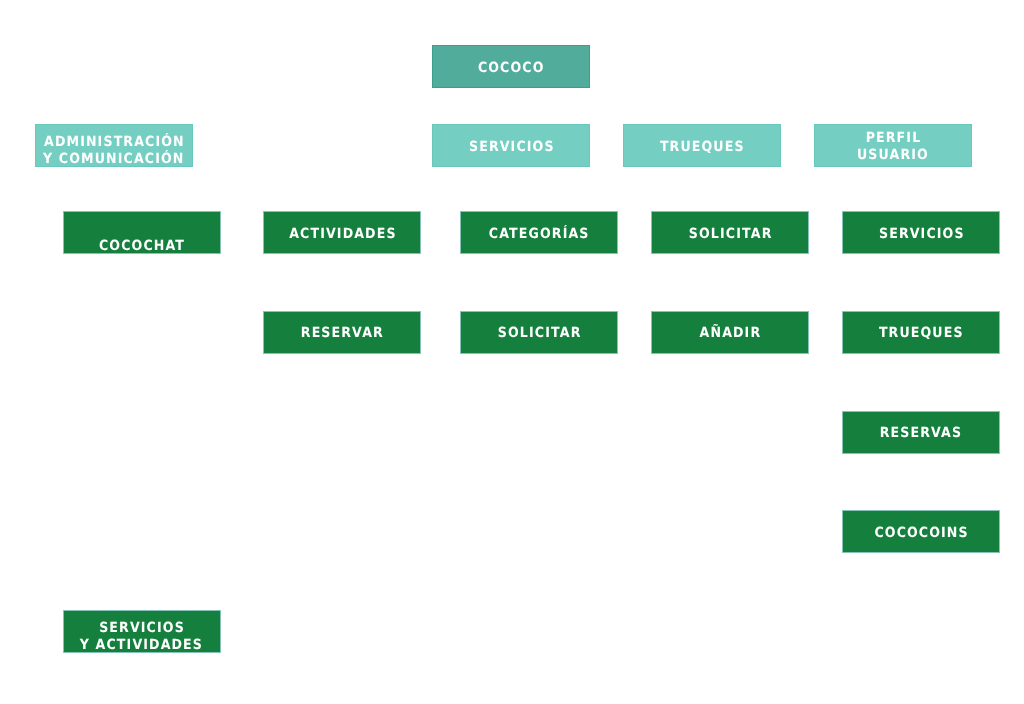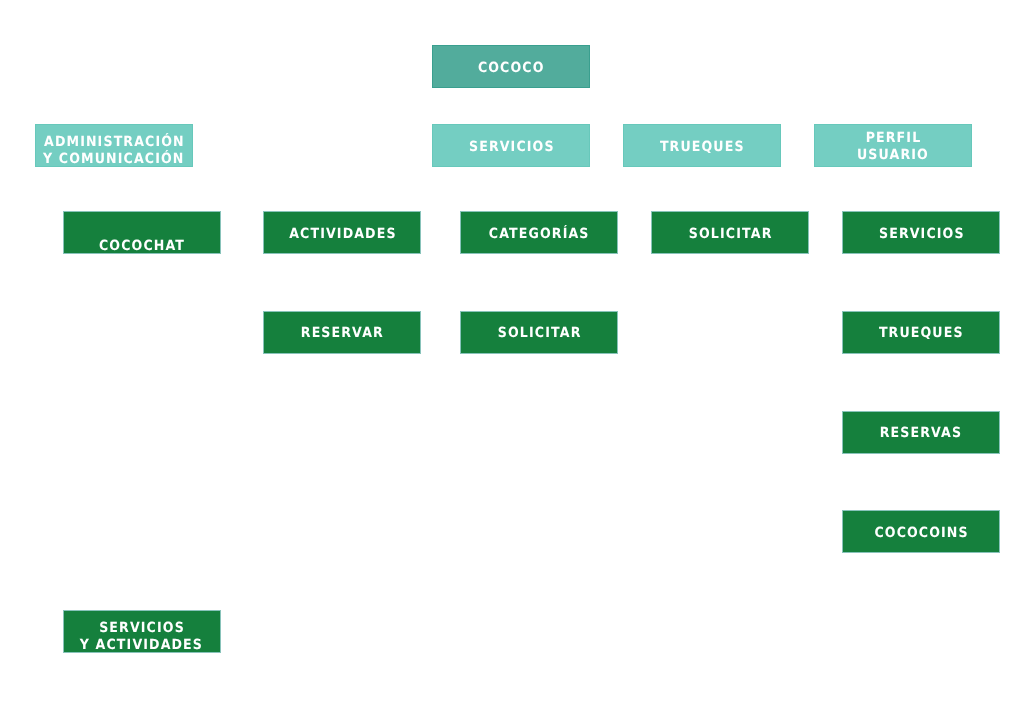--- a/index.html
+++ b/index.html
@@ -113,20 +113,23 @@
   <div class="node node--level2 col-3 row-3">
     <span class="node-label">SOLICITAR</span>
   </div>
 
   <div class="node node--level1 col-4 row-1">
     <span class="node-label">TRUEQUES</span>
   </div>
   <div class="node node--level2 col-4 row-2">
     <span class="node-label">SOLICITAR</span>
   </div>
+  <div class="node node--level2 col-4 row-3">
+    <span class="node-label">AÑADIR</span>
+  </div>
 
   <div class="node node--level1 col-5 row-1">
     <span class="node-label">PERFIL
 USUARIO</span>
   </div>
   <div class="node node--level2 col-5 row-2">
     <span class="node-label">SERVICIOS</span>
   </div>
   <div class="node node--level2 col-5 row-3">
     <span class="node-label">TRUEQUES</span>

